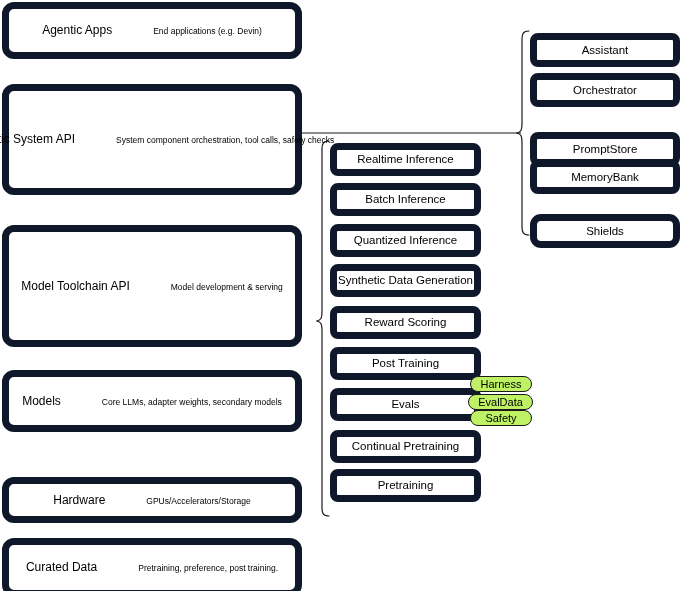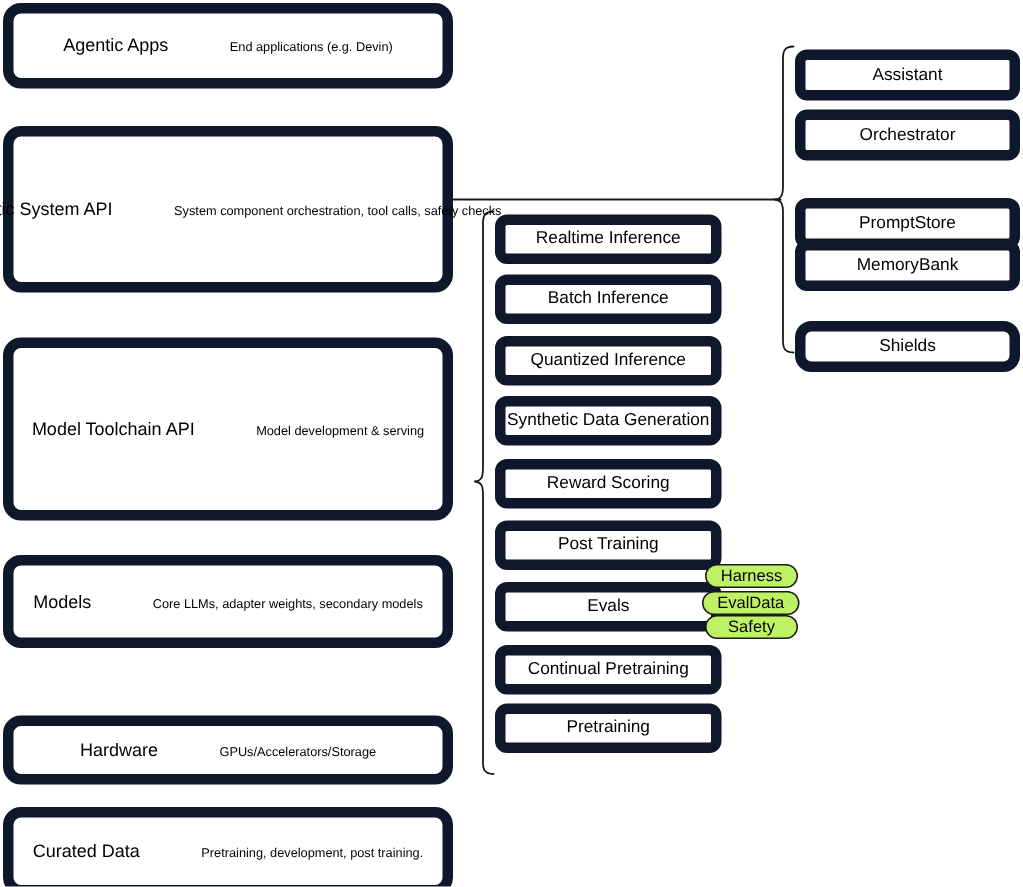--- a/index.html
+++ b/index.html
@@ -143,21 +143,21 @@
     <div class="subtitle">Core LLMs, adapter weights, secondary models</div>
   </div>
 
   <div class="box stack-box" style="top:439px; height:46px;margin-top:38px;">
     <div class="title">Hardware</div>
     <div class="subtitle">GPUs/Accelerators/Storage</div>
   </div>
 
   <div class="box stack-box" style="top:538px; height:59px;">
     <div class="title">Curated Data</div>
-    <div class="subtitle">Pretraining, development, post training.</div>
+    <div class="subtitle">Pretraining, preference, post training.</div>
   </div>
 
   <div class="box mid-box" style="top:143px;">
     <div class="title">Realtime Inference</div>
   </div>
   <div class="box mid-box" style="top:183px;">
     <div class="title">Batch Inference</div>
   </div>
   <div class="box mid-box" style="top:224px;">
     <div class="title">Quantized Inference</div>

